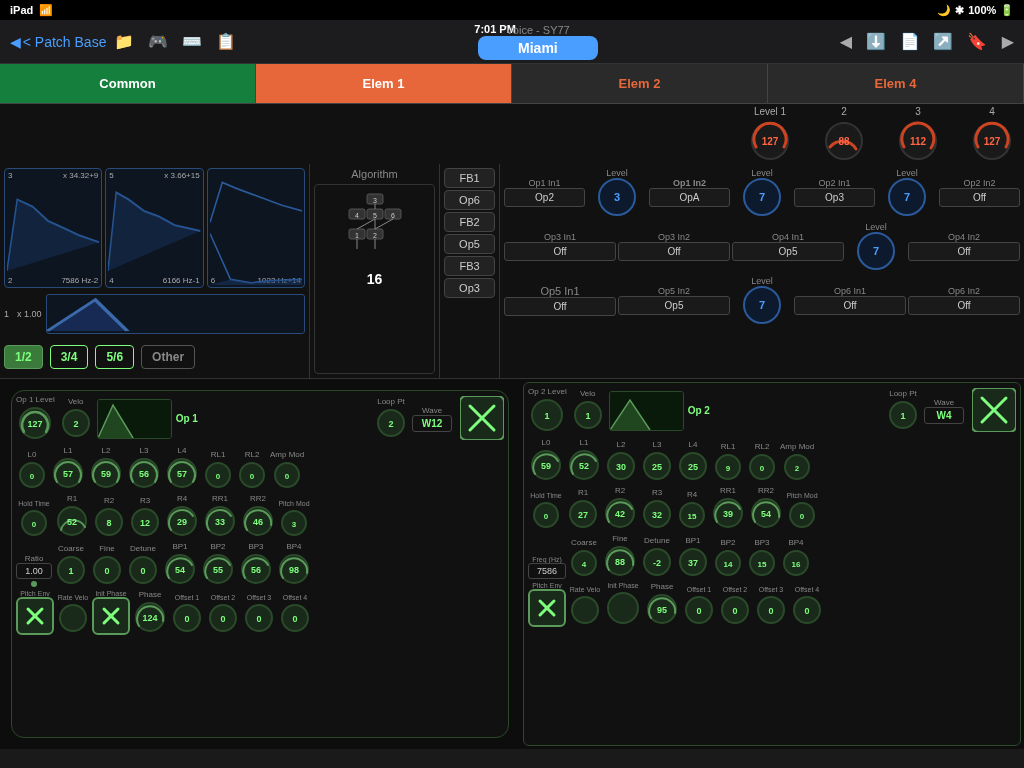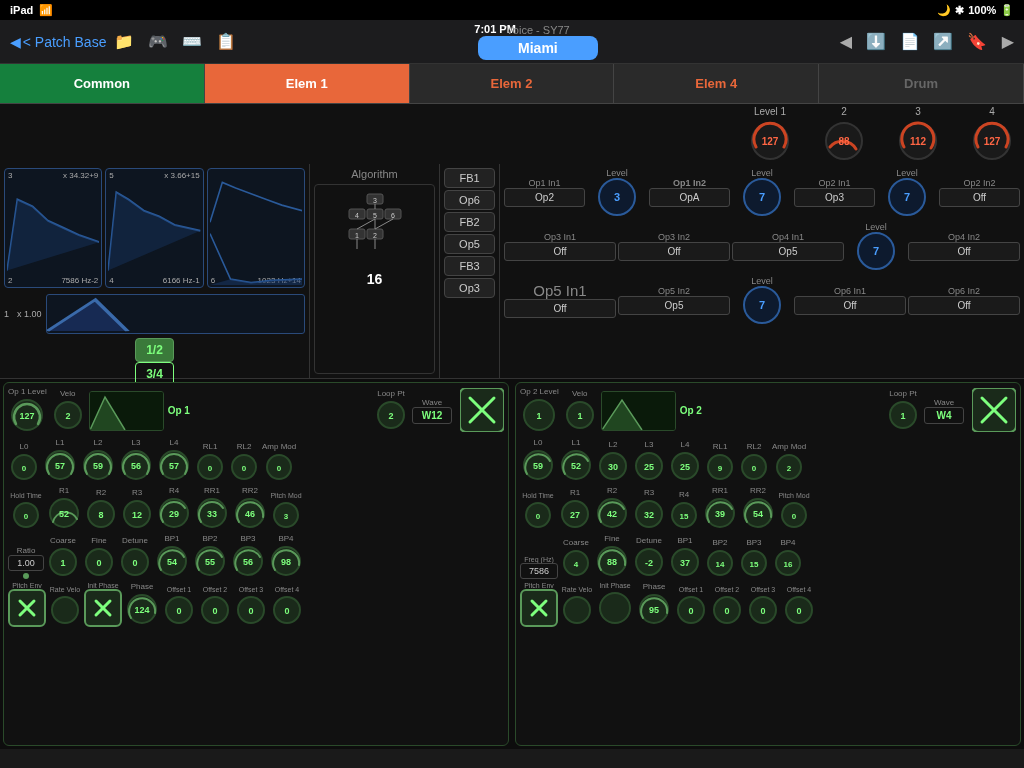--- a/index.html
+++ b/index.html
@@ -194,23 +194,20 @@
     <span>Common</span>
   </div>
   <div class="tab" style="background:#e8673a;">
     <span>Elem 1</span>
   </div>
   <div class="tab inactive">
     <span>Elem 2</span>
   </div>
   <div class="tab inactive">
     <span>Elem 4</span>
-  </div>
-  <div class="tab disabled">
-    <span>Drum</span>
   </div>
 </div>
 
 <div class="level-row">
   <div style="flex:1"></div>
   <div style="display:flex; gap:30px; margin-left: auto;">
     <div class="level-knob-group">
       <span class="level-label">Level 1</span>
       <div style="position:relative; width:44px; height:44px;">
         <svg width="44" height="44" viewBox="0 0 44 44">
@@ -305,21 +302,21 @@
       <span style="font-size:9px;color:#aaa; margin-left:4px;">x 1.00</span>
 
       <div style="flex:1; height:40px; background:#0d1520; border:1px solid #2a4a7a; border-radius:3px;">
         <svg width="100%" height="100%" viewBox="0 0 80 40" preserveAspectRatio="none">
           <polyline points="0,38 15,5 25,38 80,38" fill="#1a3060" fill-opacity="0.8"></polyline>
           <polyline points="0,38 15,5 25,38" fill="none" stroke="#3a6aaa" stroke-width="1.5"></polyline>
         </svg>
       </div>
     </div>
 
-    <div style="display:flex; padding:2px 4px; gap:0; align-items:center; height:42px;flex-direction:column;">
+    <div style="display:flex; padding:2px 4px; gap:7px; align-items:center; height:42px;">
       <div class="op-tab active-green">1/2</div>
       <div class="op-tab outline-green">3/4</div>
       <div class="op-tab outline-green">5/6</div>
       <div class="op-tab inactive">Other</div>
     </div>
   </div>
 
   <div style="width:130px; border-right:1px solid #333; display:flex; flex-direction:column; align-items:center; padding:4px;">
     <div style="font-size:11px;color:#888;margin-bottom:4px;">Algorithm</div>
     <div style="background:#111; border:1px solid #333; border-radius:4px; width:100%; display:flex; flex-direction:column; align-items:center; padding:4px; flex:1;">
@@ -409,21 +406,21 @@
         <div class="level-knob-blue">7</div>
       </div>
       <div style="text-align:center;">
         <div style="font-size:9px;color:#888;">Op4 In2</div>
         <div style="background:#1a1a1a;border:1px solid #444;border-radius:3px;text-align:center;padding:3px;font-size:10px;color:#ccc;">Off</div>
       </div>
     </div>
 
     <div style="display:grid; grid-template-columns:1fr 1fr 60px 1fr 1fr; gap:2px; align-items:center;">
       <div style="text-align:center;">
-        <div style="font-size:15px;color:#888;">Op5 In1</div>
+        <div style="font-size:11px;color:#888;">Op5 In1</div>
         <div style="background:#1a1a1a;border:1px solid #444;border-radius:3px;text-align:center;padding:3px;font-size:10px;color:#ccc;">Off</div>
       </div>
       <div style="text-align:center;">
         <div style="font-size:9px;color:#888;">Op5 In2</div>
         <div style="background:#1a1a1a;border:1px solid #444;border-radius:3px;text-align:center;padding:3px;font-size:10px;color:#ccc;">Op5</div>
       </div>
       <div style="display:flex;flex-direction:column;align-items:center;">
         <div style="font-size:9px;color:#888;">Level</div>
         <div class="level-knob-blue">7</div>
       </div>
@@ -434,21 +431,21 @@
       <div style="text-align:center;">
         <div style="font-size:9px;color:#888;">Op6 In2</div>
         <div style="background:#1a1a1a;border:1px solid #444;border-radius:3px;text-align:center;padding:3px;font-size:10px;color:#ccc;">Off</div>
       </div>
     </div>
   </div>
 </div>
 
 <div style="display:flex; height:370px; background:#0d0d0d;">
 
-  <div style="flex:1; background:#111; border:1.5px solid #2a4a2a; border-radius:6px; margin:3px; padding:4px; overflow:hidden;">
+  <div style="flex:1; background:#111; border:1.5px solid #2a4a2a; border-radius:13px; margin:11px; padding:4px; overflow:hidden;">
 
     <div style="display:flex; align-items:center; gap:4px; margin-bottom:4px;">
       <div style="display:flex;flex-direction:column;align-items:center;">
         <span style="font-size:8px;color:#888;">Op 1 Level</span>
         <div style="position:relative;width:38px;height:38px;">
           <svg width="38" height="38" viewBox="0 0 38 38">
             <circle cx="19" cy="19" r="15" fill="#1a2a1a" stroke="#2a4a2a" stroke-width="2"></circle>
             <path d="M 8 28 A 13 13 0 1 1 30 28" fill="none" stroke="#5a9a5a" stroke-width="2.5" stroke-linecap="round"></path>
             <text x="19" y="23" text-anchor="middle" fill="#7dff7d" font-size="9" font-weight="700">127</text>
           </svg>

